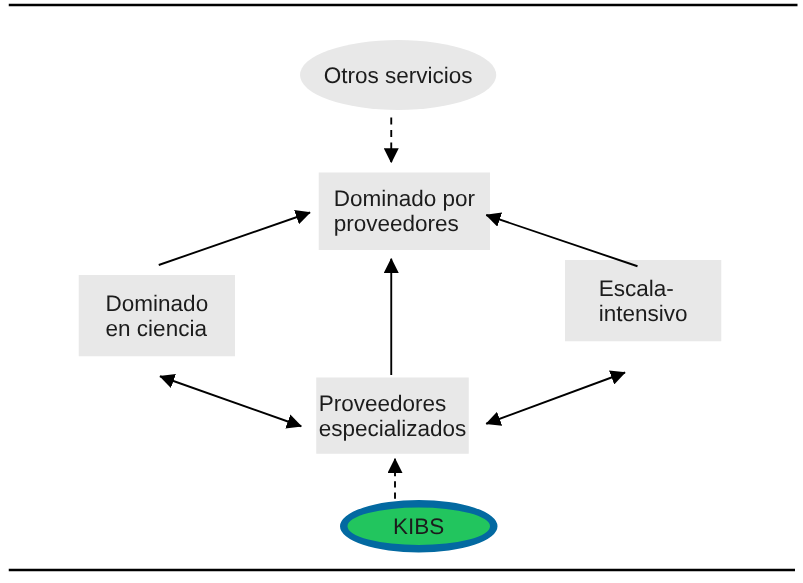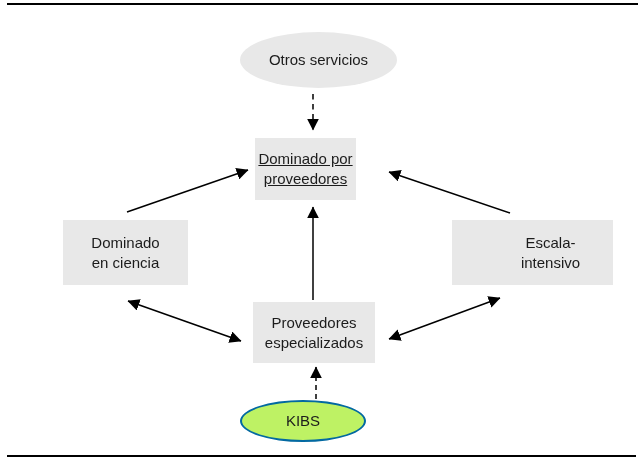--- a/index.html
+++ b/index.html
@@ -10,34 +10,34 @@
     font-family:"Liberation Sans", sans-serif;
     overflow:hidden;
   }
   .rule { position:absolute; background:#000000; height:2px; }
   .rule-top { left:7px; width:631px; top:3px; }
   .rule-bottom { left:7px; width:629px; top:455px; }
   .edges { position:absolute; left:0; top:0; pointer-events:none; }
   .node {
     position:absolute;
     display:flex; align-items:center; justify-content:center;
-    text-align:center;
+    text-align:left;
     color:#1c1c1c;
-    font-size:15px; line-height:20px;
+    font-size:18px; line-height:20px;
   }
   .node span { white-space:pre-line; }
   .gray { background:#e8e8e8; }
   .ellipse { border-radius:50%; }
   #node-otros       { left:240px; top:32px;  width:157px; height:56px; }
-  #node-dominado    { left:255px; top:138px; width:101px; height:62px;text-decoration:underline; }
+  #node-dominado    { left:255px; top:138px; width:137px; height:62px; }
   #node-basados     { left:63px;  top:220px; width:125px; height:65px; }
-  #node-escala      { left:452px; top:220px; width:125px; height:65px;padding-left:36px; }
+  #node-escala      { left:452px; top:208px; width:125px; height:65px; }
   #node-proveedores { left:253px; top:302px; width:122px; height:61px; }
-  #node-kibs        { left:240px; top:400px; width:126px; height:42px;
-                      background:#bef264; border:2px solid #0369a1; box-sizing:border-box; }
+  #node-kibs        { left:272px; top:400px; width:126px; height:42px;
+                      background:#22c55e; border:6px solid #0369a1; box-sizing:border-box; }
 </style>
 </head>
 <body>
 
 <div class="canvas">
 
   <div class="rule rule-top"></div>
   <div class="rule rule-bottom"></div>
 
   <div class="node ellipse gray" id="node-otros">

